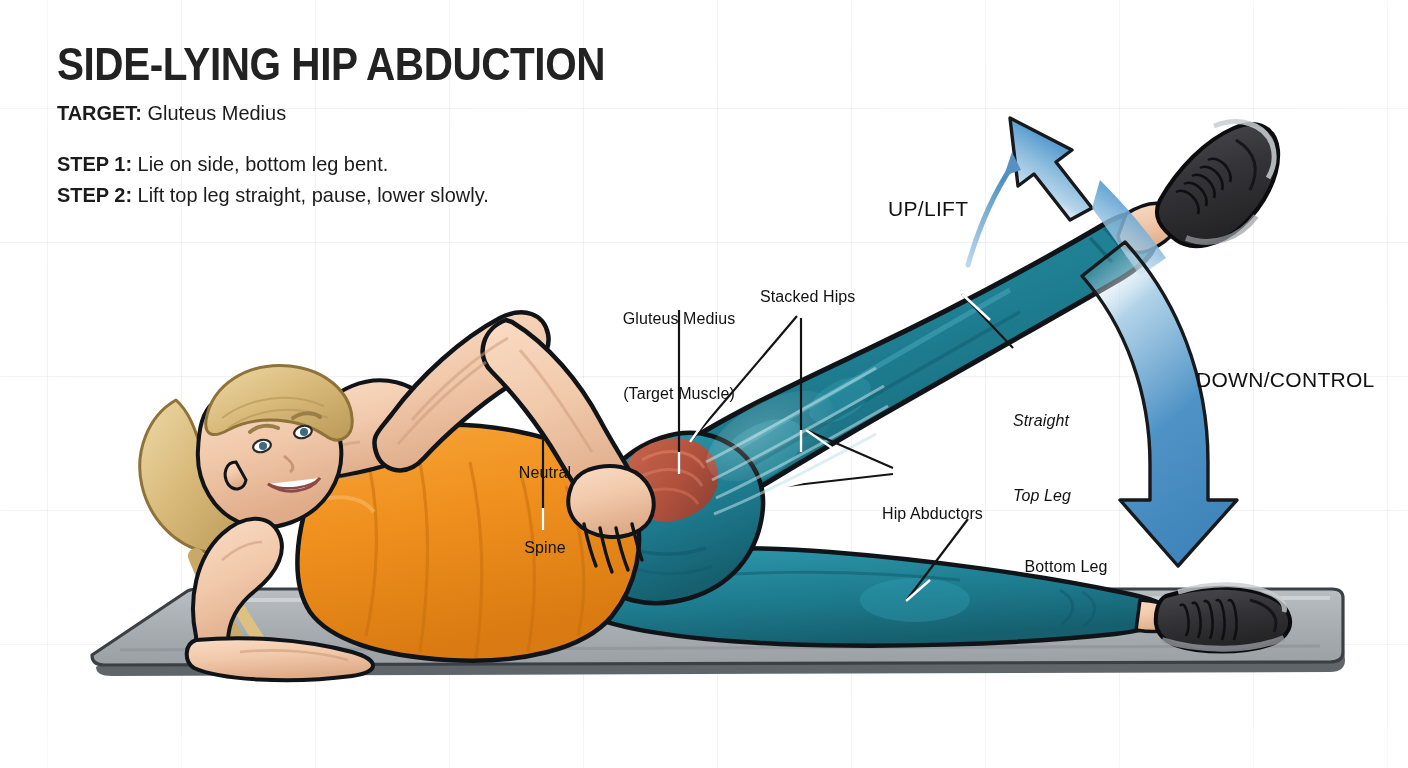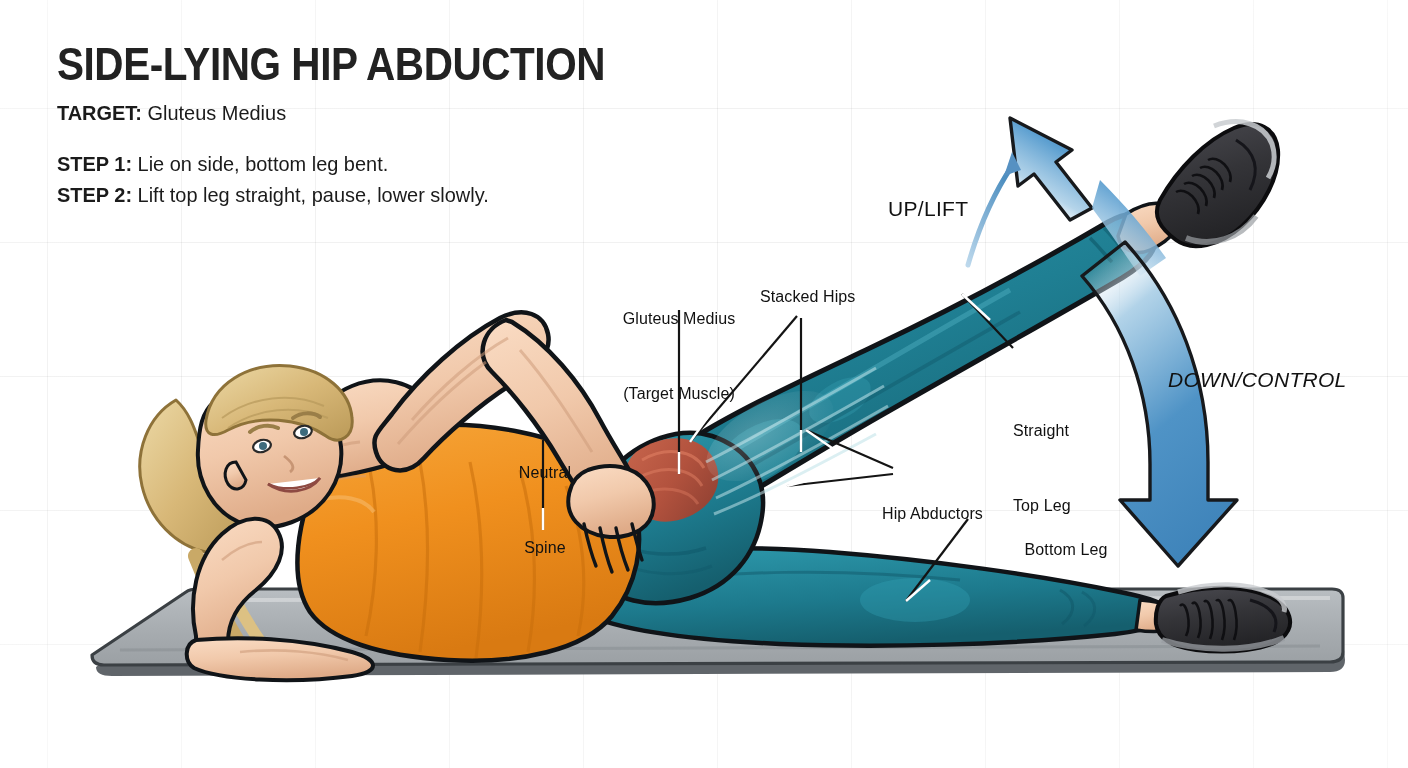--- a/index.html
+++ b/index.html
@@ -467,28 +467,28 @@
     <div>(Target Muscle)</div>
   </div>
 
   <div class="lbl" style="left:760px;top:284px;">Stacked Hips</div>
 
   <div class="lbl c" style="left:500px;top:410px;width:90px;">
     <div>Neutral</div>
     <div>Spine</div>
   </div>
 
-  <div class="lbl" style="left:1013px;top:368px;">
+  <div class="lbl" style="left:1013px;top:358px;font-style:italic;">
     <div>Straight</div>
     <div>Top Leg</div>
   </div>
 
   <div class="lbl" style="left:882px;top:461px;margin-top:40px;">Hip Abductors</div>
 
-  <div class="lbl c" style="left:966px;top:487px;width:200px;">
+  <div class="lbl c" style="left:966px;top:504px;width:200px;">
     <div>Bottom Leg</div>
   </div>
 
   <div class="lbl emph" style="left:888px;top:196px;">UP/LIFT</div>
 
-  <div class="lbl emph" style="left:1168px;top:367px;font-style:italic;">DOWN/CONTROL</div>
+  <div class="lbl emph" style="left:1196px;top:367px;">DOWN/CONTROL</div>
 
 </div>
 
 </body></html>

